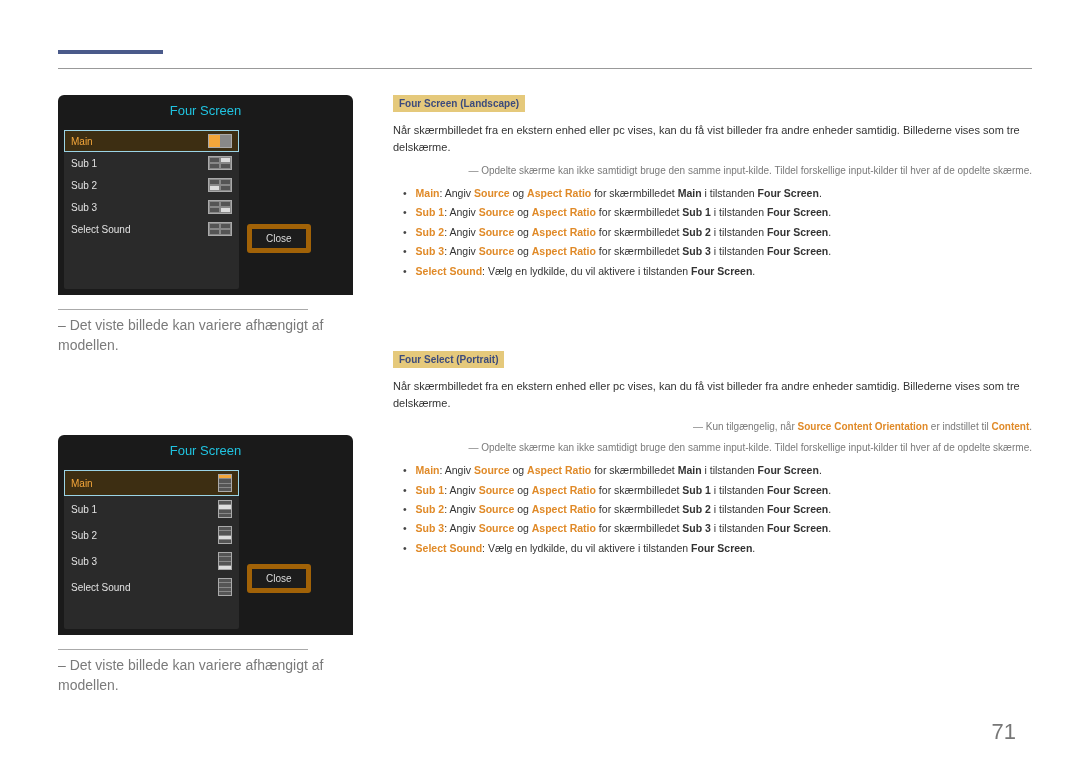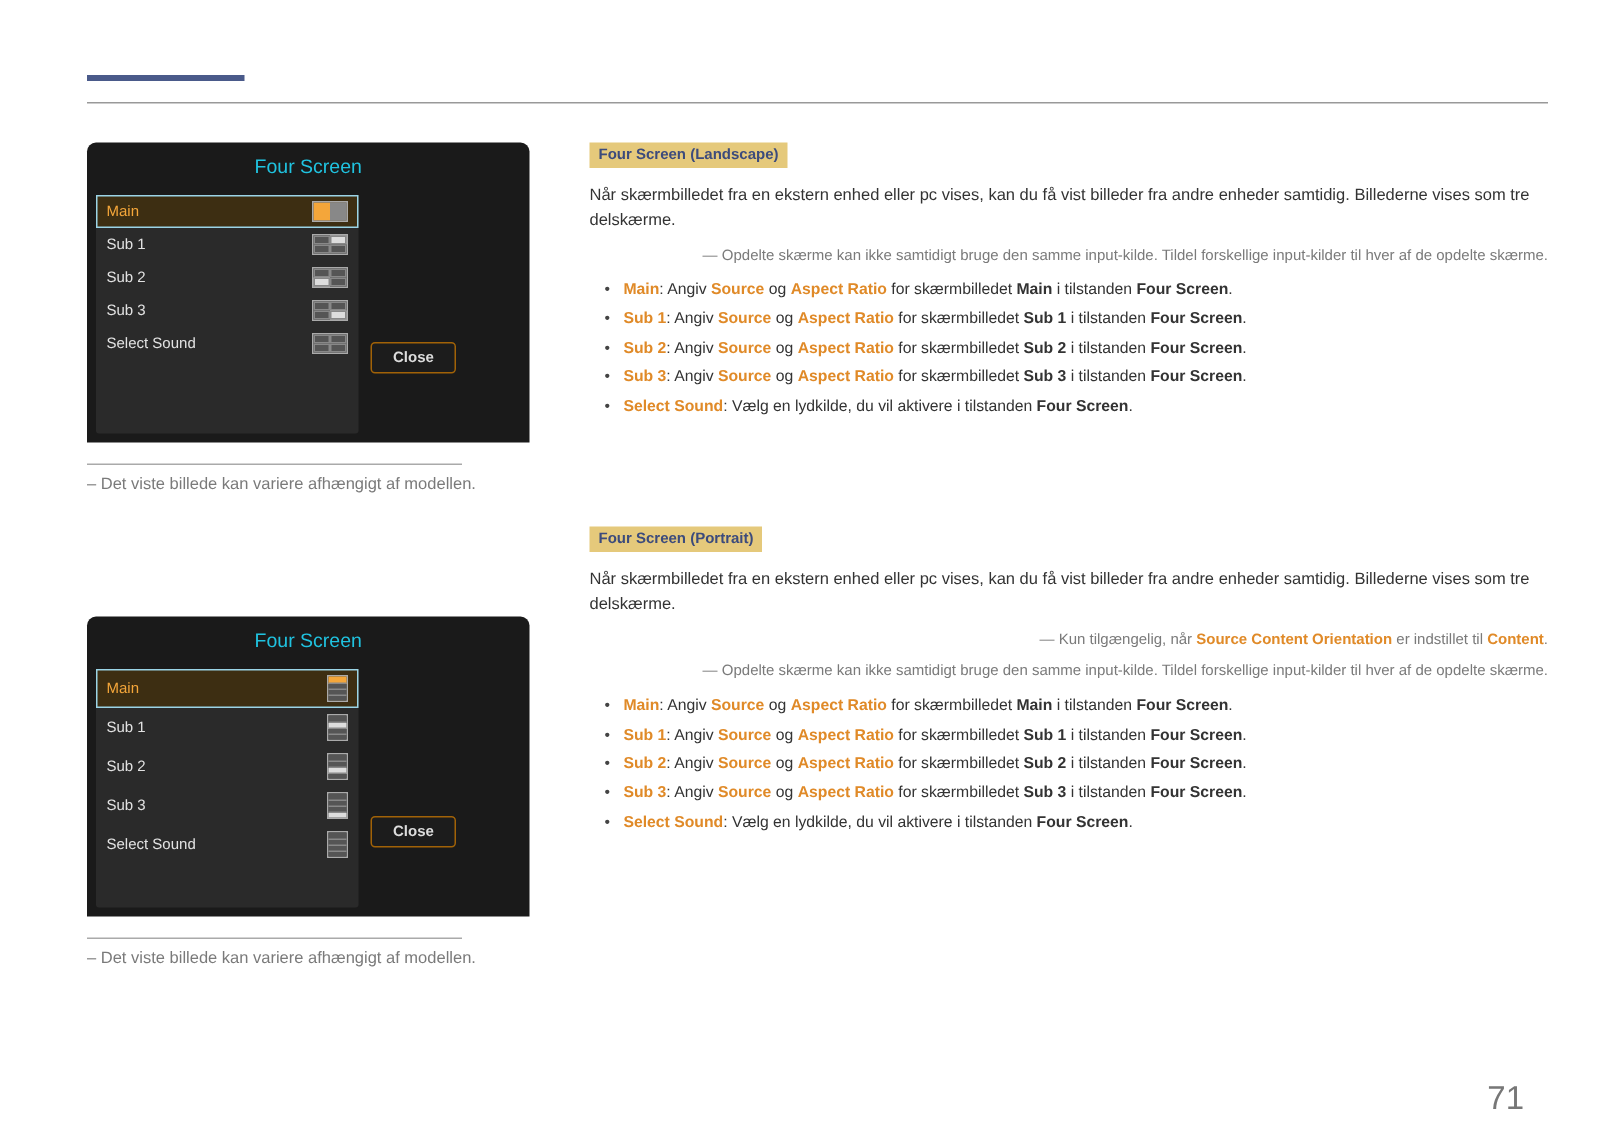--- a/index.html
+++ b/index.html
@@ -110,31 +110,30 @@
   .ic-p.main span:nth-child(1){ background:#f4a63a; }
   .ic-p.sub1 span:nth-child(2){ background:#ddd; }
   .ic-p.sub2 span:nth-child(3){ background:#ddd; }
   .ic-p.sub3 span:nth-child(4){ background:#ddd; }
 
   .osd-close {
     background: #1c1c1c;
     color: #dcdcdc;
     font-size: 10px;
     padding: 4px 14px;
-    border: 1px solid #a16207;
+    border: 5px solid #a16207;
     border-radius: 3px;
     align-self: center;
     margin-top: 58px;
-    font-weight: bold;
   }
   .osd-side { flex:1; display:flex; align-items:flex-start; }
 
   .note-hr { border: none; border-top: 1px solid #aaa; margin: 14px 0 6px 0; width: 250px; }
   .note {
-    font-size: 11px;
+    font-size: 14px;
     color: #7a7a7a;
     line-height: 1.4;
   }
   .note::before { content: "– "; }
 
   .sect-heading {
     display: inline-block;
     background: #e5c97b;
     color: #3c4b7c;
     font-weight: bold;
@@ -300,21 +299,21 @@
         <ul class="bullets">
           <li><span class="t-orange">Main</span><span>: Angiv </span><span class="t-orange">Source</span><span> og </span><span class="t-orange">Aspect Ratio</span><span> for skærmbilledet </span><span class="t-bold">Main</span><span> i tilstanden </span><span class="t-bold">Four Screen</span><span>.</span></li>
           <li><span class="t-orange">Sub 1</span><span>: Angiv </span><span class="t-orange">Source</span><span> og </span><span class="t-orange">Aspect Ratio</span><span> for skærmbilledet </span><span class="t-bold">Sub 1</span><span> i tilstanden </span><span class="t-bold">Four Screen</span><span>.</span></li>
           <li><span class="t-orange">Sub 2</span><span>: Angiv </span><span class="t-orange">Source</span><span> og </span><span class="t-orange">Aspect Ratio</span><span> for skærmbilledet </span><span class="t-bold">Sub 2</span><span> i tilstanden </span><span class="t-bold">Four Screen</span><span>.</span></li>
           <li><span class="t-orange">Sub 3</span><span>: Angiv </span><span class="t-orange">Source</span><span> og </span><span class="t-orange">Aspect Ratio</span><span> for skærmbilledet </span><span class="t-bold">Sub 3</span><span> i tilstanden </span><span class="t-bold">Four Screen</span><span>.</span></li>
           <li><span class="t-orange">Select Sound</span><span>: Vælg en lydkilde, du vil aktivere i tilstanden </span><span class="t-bold">Four Screen</span><span>.</span></li>
         </ul>
       </div>
 
       <div class="section-block" style="margin-top:70px;">
-        <div class="sect-heading">Four Screen (Portrait)</div>
+        <div class="sect-heading">Four Select (Portrait)</div>
         <div class="body-text">Når skærmbilledet fra en ekstern enhed eller pc vises, kan du få vist billeder fra andre enheder samtidig. Billederne vises som tre delskærme.</div>
         <div class="dash-note"><span>Kun tilgængelig, når </span><span class="t-orange">Source Content Orientation</span><span> er indstillet til </span><span class="t-orange">Content</span><span>.</span></div>
         <div class="dash-note">Opdelte skærme kan ikke samtidigt bruge den samme input-kilde. Tildel forskellige input-kilder til hver af de opdelte skærme.</div>
         <ul class="bullets">
           <li><span class="t-orange">Main</span><span>: Angiv </span><span class="t-orange">Source</span><span> og </span><span class="t-orange">Aspect Ratio</span><span> for skærmbilledet </span><span class="t-bold">Main</span><span> i tilstanden </span><span class="t-bold">Four Screen</span><span>.</span></li>
           <li><span class="t-orange">Sub 1</span><span>: Angiv </span><span class="t-orange">Source</span><span> og </span><span class="t-orange">Aspect Ratio</span><span> for skærmbilledet </span><span class="t-bold">Sub 1</span><span> i tilstanden </span><span class="t-bold">Four Screen</span><span>.</span></li>
           <li><span class="t-orange">Sub 2</span><span>: Angiv </span><span class="t-orange">Source</span><span> og </span><span class="t-orange">Aspect Ratio</span><span> for skærmbilledet </span><span class="t-bold">Sub 2</span><span> i tilstanden </span><span class="t-bold">Four Screen</span><span>.</span></li>
           <li><span class="t-orange">Sub 3</span><span>: Angiv </span><span class="t-orange">Source</span><span> og </span><span class="t-orange">Aspect Ratio</span><span> for skærmbilledet </span><span class="t-bold">Sub 3</span><span> i tilstanden </span><span class="t-bold">Four Screen</span><span>.</span></li>
           <li><span class="t-orange">Select Sound</span><span>: Vælg en lydkilde, du vil aktivere i tilstanden </span><span class="t-bold">Four Screen</span><span>.</span></li>
         </ul>

